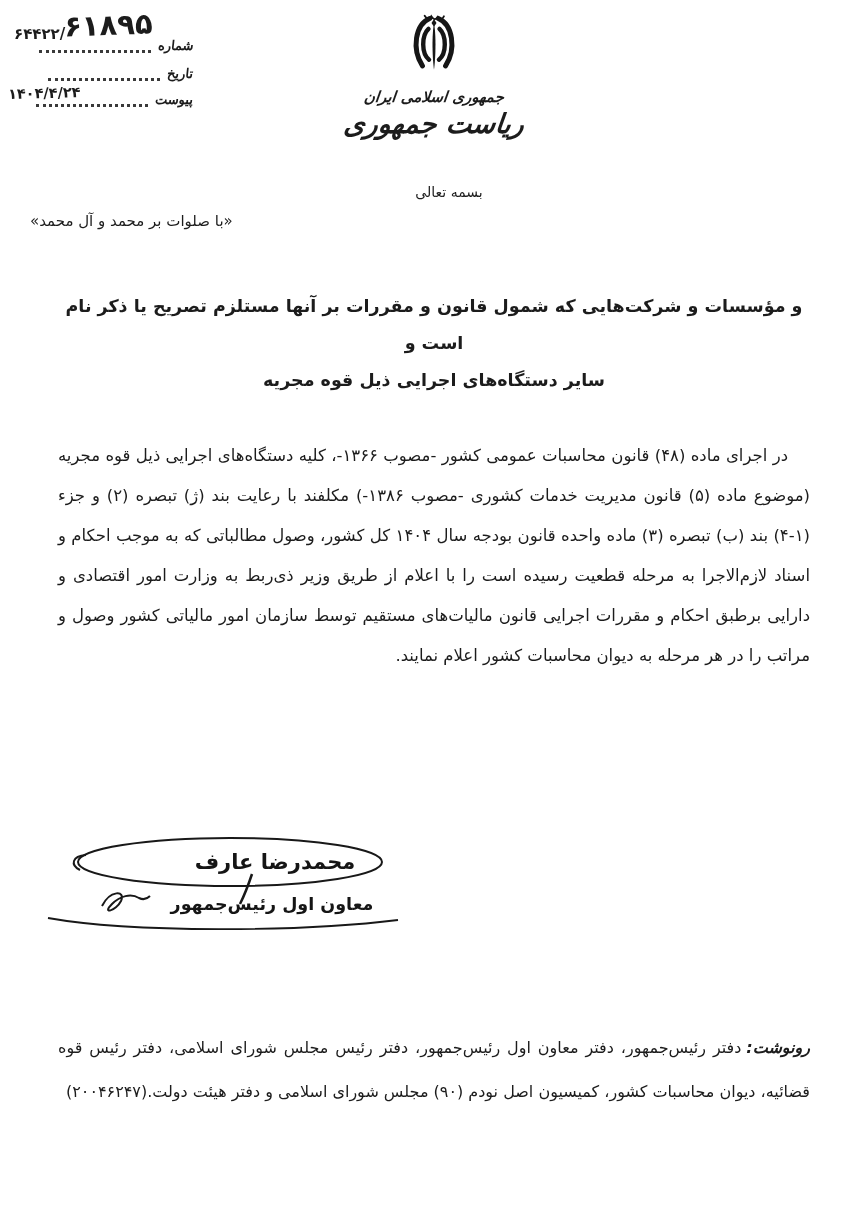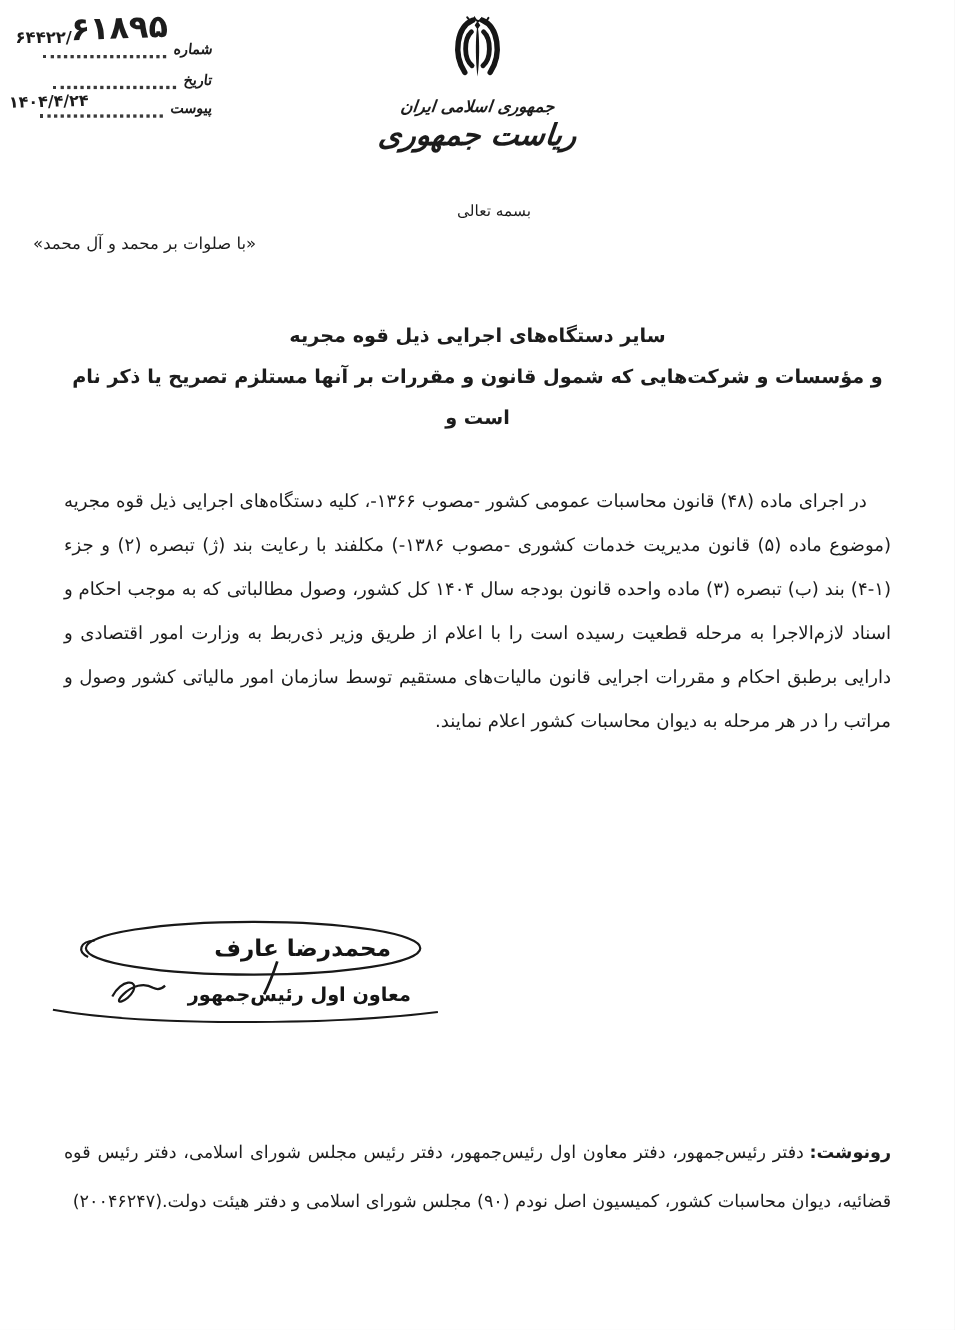--- a/index.html
+++ b/index.html
@@ -38,21 +38,21 @@
   
   .body-par{position:absolute;left:58px;right:58px;font-size:16.5px;line-height:40px;text-align:justify;text-indent:22px;margin:0;}
   .par1{top:436px;}
   .par2{top:694px;}
   
   .signature{position:absolute;top:834px;left:40px;width:370px;height:100px;}
   .sig-name{font-size:21px;font-weight:bold;}
   .sig-title{font-size:17.5px;font-weight:bold;}
   
   .footer{position:absolute;top:1026px;left:58px;right:58px;font-size:16px;line-height:44px;text-align:justify;margin:0;}
-  .cc-label{font-weight:bold;margin-left:5px;}
+  .cc-label{font-weight:bold;margin-left:5px;font-style:italic;}
 </style>
 </head>
 <body>
 
 <div class="page">
 
   <div class="ref-block">
     <span class="hw hw-number">۶۱۸۹۵</span>
     <span class="hw hw-prefix">۶۴۴۲۲/</span>
     <div class="ref-row row-number">
@@ -85,22 +85,22 @@
       </g>
     </svg>
     <div class="org-name">جمهوری اسلامی ایران</div>
     <div class="office-name">ریاست جمهوری</div>
   </div>
 
   <div class="invocation">بسمه تعالی</div>
   <div class="salawat">«با صلوات بر محمد و آل محمد»</div>
 
   <div class="subject">
+    <div>و مؤسسات و شرکت‌هایی که شمول قانون و مقررات بر آنها مستلزم تصریح یا ذکر نام است و</div>
     <div>سایر دستگاه‌های اجرایی ذیل قوه مجریه</div>
-    <div>و مؤسسات و شرکت‌هایی که شمول قانون و مقررات بر آنها مستلزم تصریح یا ذکر نام است و</div>
   </div>
 
   <p class="body-par par1">در اجرای ماده (۴۸) قانون محاسبات عمومی کشور -مصوب ۱۳۶۶-، کلیه دستگاه‌های اجرایی ذیل قوه مجریه (موضوع ماده (۵) قانون مدیریت خدمات کشوری -مصوب ۱۳۸۶-) مکلفند با رعایت بند (ژ) تبصره (۲) و جزء (۱-۴) بند (ب) تبصره (۳) ماده واحده قانون بودجه سال ۱۴۰۴ کل کشور، وصول مطالباتی که به موجب احکام و اسناد لازم‌الاجرا به مرحله قطعیت رسیده است را با اعلام از طریق وزیر ذی‌ربط به وزارت امور اقتصادی و دارایی برطبق احکام و مقررات اجرایی قانون مالیات‌های مستقیم توسط سازمان امور مالیاتی کشور وصول و مراتب را در هر مرحله به دیوان محاسبات کشور اعلام نمایند.</p>
 
   <svg class="signature" viewBox="0 0 370 100" width="370" height="100">
     <ellipse cx="190" cy="28" rx="152" ry="24" fill="none" stroke="#181818" stroke-width="2"></ellipse>
     <path d="M40,36 c-10,-5 -8,-14 6,-15" fill="none" stroke="#181818" stroke-width="2"></path>
     <text x="235" y="35" text-anchor="middle" class="sig-name" fill="#151515">محمدرضا عارف</text>
     <path d="M212,40 c-4,12 -8,22 -12,30" fill="none" stroke="#181818" stroke-width="2.5"></path>
     <text x="232" y="76" text-anchor="middle" class="sig-title" fill="#151515">معاون اول رئیس‌جمهور</text>

